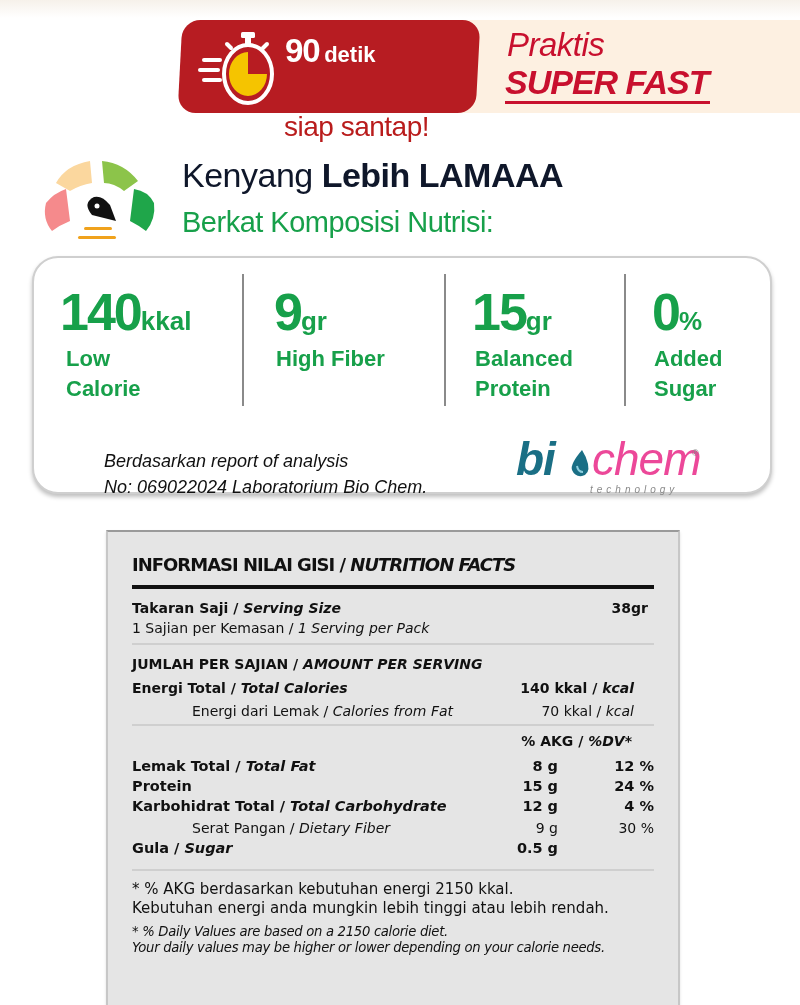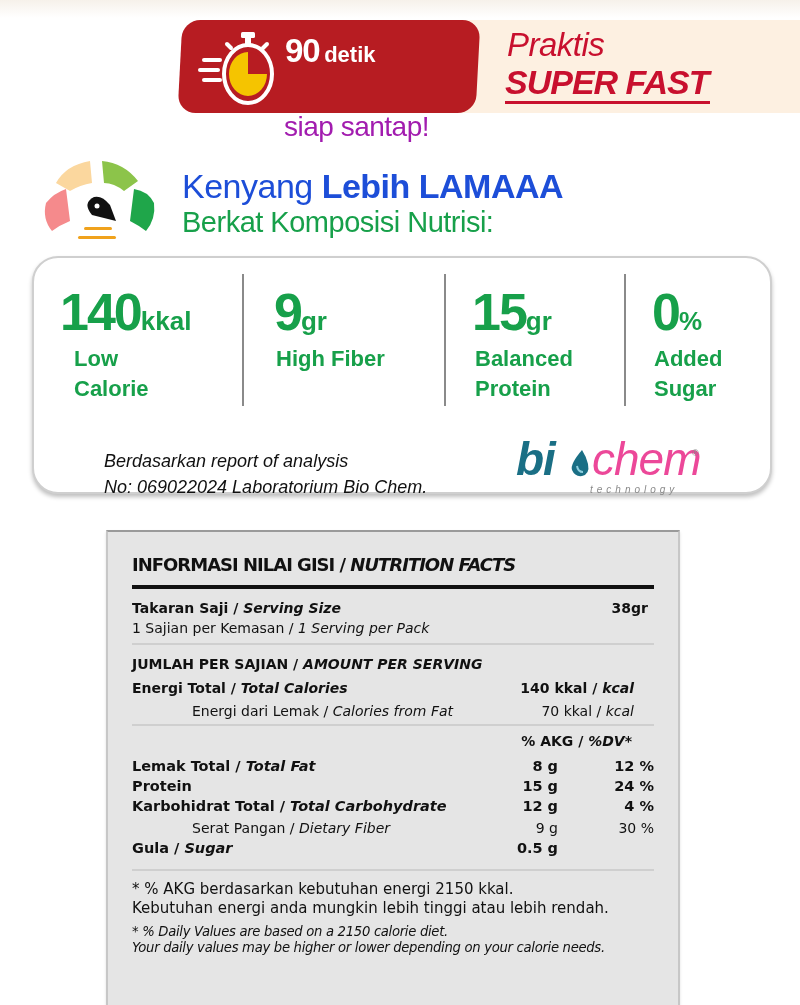--- a/index.html
+++ b/index.html
@@ -4,34 +4,34 @@
 <style>
   html, body { margin:0; padding:0; }
   body { width:800px; height:1005px; background:#ffffff; position:relative; overflow:hidden; font-family:"Liberation Sans", sans-serif; }
   .topbg { position:absolute; left:0; top:0; width:800px; height:18px; background:linear-gradient(#f6f1ea,#ffffff); }
   .promo-strip { position:absolute; left:462px; top:20px; width:338px; height:93px; background:#fdf0e1; }
   .promo-badge { position:absolute; left:180px; top:20px; width:298px; height:93px; background:#b71c22; border-radius:18px; transform:skewX(-3deg); }
   .stopwatch { position:absolute; left:198px; top:30px; width:90px; height:76px; }
   .promo-line1 { position:absolute; left:285px; top:32px; color:#fff; font-weight:bold; }
   .promo-num { font-size:33px; letter-spacing:-1px; }
   .promo-unit { font-size:22px; }
-  .promo-line2 { position:absolute; left:284px; top:67px; color:#a21caf; font-size:28px; letter-spacing:-0.5px;margin-top:44px; }
+  .promo-line2 { position:absolute; left:284px; top:67px; color:#b91c1c; font-size:28px; letter-spacing:-0.5px;margin-top:44px; }
   .praktis { position:absolute; left:507px; top:26px; color:#c8102e; font-size:33px; font-style:italic; letter-spacing:-0.5px; }
   .superfast { position:absolute; left:505px; top:63px; color:#c8102e; font-size:34px; font-style:italic; font-weight:bold; letter-spacing:-1px; border-bottom:3px solid #c8102e; line-height:38px; padding-right:2px; }
 
   .gauge { position:absolute; left:40px; top:155px; width:120px; height:95px; }
-  .kenyang { position:absolute; left:182px; top:167px; color:#1d4ed8; font-size:34px; letter-spacing:-0.5px; }
+  .kenyang { position:absolute; left:182px; top:156px; color:#0f172a; font-size:34px; letter-spacing:-0.5px; }
   .kenyang b { font-weight:bold; }
   .berkat { position:absolute; left:182px; top:206px; color:#17a04a; font-size:29px; letter-spacing:-0.5px; }
 
   .nutri-card { position:absolute; left:32px; top:256px; width:740px; height:238px; background:#fff; border:2px solid #cfcfcf; border-radius:26px; box-shadow:0 3px 4px rgba(0,0,0,0.25); box-sizing:border-box; }
   .stat { position:absolute; top:26px; color:#17a04a; }
   .stat .big { font-size:52px; font-weight:bold; letter-spacing:-2px; line-height:56px; }
   .stat .unit { font-size:26px; font-weight:bold; letter-spacing:0; }
-  .stat .label { font-size:22px; font-weight:bold; line-height:30px; margin-top:4px; margin-left:14px; }
+  .stat .label { font-size:22px; font-weight:bold; line-height:30px; margin-top:4px; margin-left:6px; }
   .divider { position:absolute; top:16px; width:2px; height:132px; background:#8a8a8a; }
   .report { position:absolute; left:70px; top:190px; color:#111; font-size:18px; font-style:italic; line-height:26px; }
   .biochem { position:absolute; left:482px; top:182px; width:180px; height:62px; }
   .bio-text { position:absolute; left:0; top:-8px; font-size:46px; font-style:italic; font-weight:bold; color:#1a6f85; letter-spacing:-1px; }
   .chem-text { position:absolute; left:76px; top:-8px; font-size:46px; font-style:italic; color:#ec4899; letter-spacing:-1px; }
   .reg { position:absolute; left:176px; top:8px; font-size:9px; color:#888; }
   .tech { position:absolute; left:74px; top:44px; font-size:10px; color:#8a8a8a; letter-spacing:4px; font-style:italic; }
 
   .facts { position:absolute; left:106px; top:530px; width:574px; height:526px; border:2px solid #c7c7c7; border-top:2px solid #9a9a9a; border-radius:0 0 14px 14px; box-sizing:border-box; background:#e5e5e5; box-shadow:0 2px 3px rgba(0,0,0,0.12); }
   .facts-inner { position:absolute; left:24px; right:24px; top:0; color:#111; font-family:"DejaVu Sans", sans-serif; }

